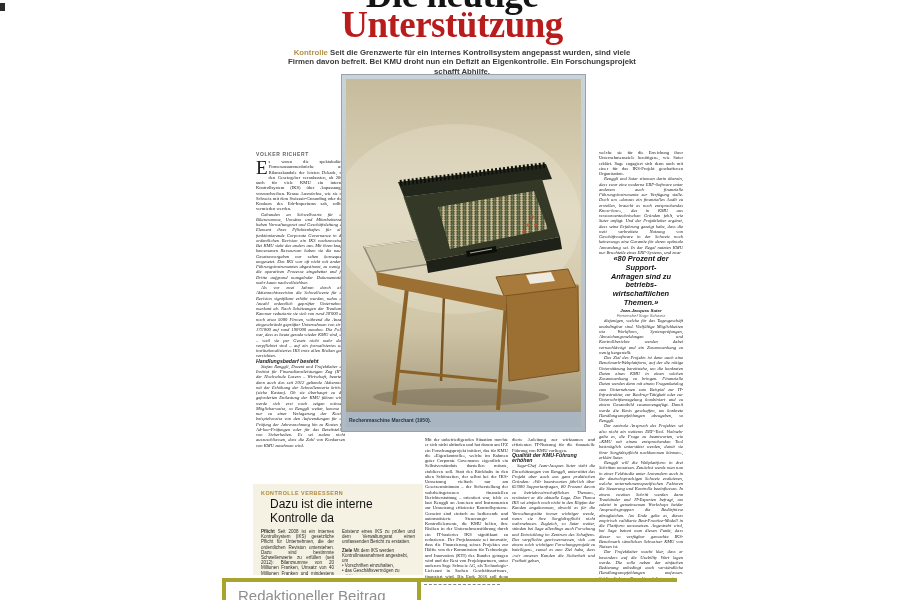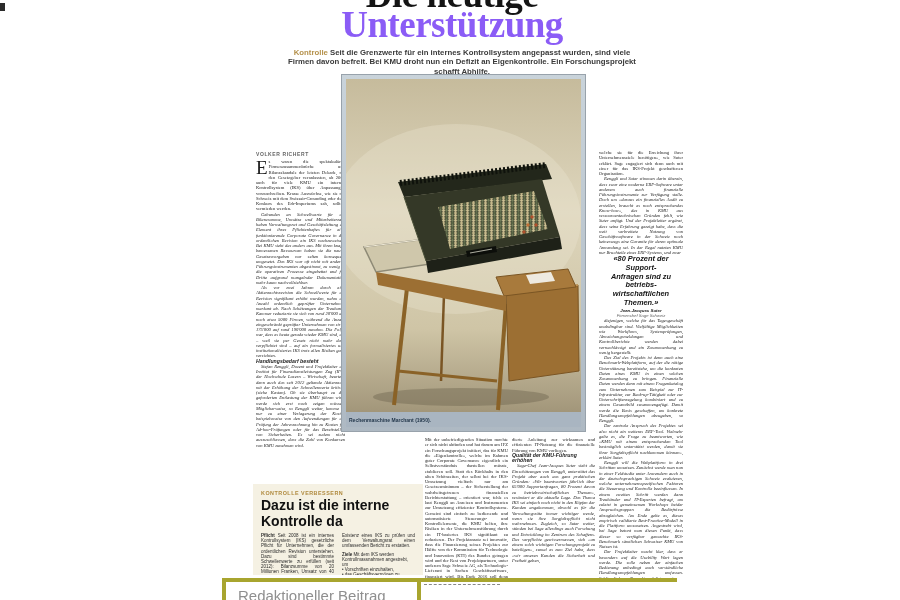--- a/index.html
+++ b/index.html
@@ -6,21 +6,21 @@
   body{width:900px;height:600px;background:#ffffff;overflow:hidden;position:relative;
        font-family:"Liberation Serif",serif;color:#1a1a1a;}
   .abs{position:absolute;}
   
   .speck{left:0;top:3px;width:5px;height:8px;background:#2b2b2b;}
   
   .head-wrap{left:222px;top:0;width:460px;text-align:center;}
   .head-l1{position:absolute;top:-27px;left:0;width:100%;font-size:37px;font-weight:bold;
            letter-spacing:-0.5px;color:#141414;}
   .head-l2{position:absolute;top:3px;left:0;width:100%;font-size:37px;font-weight:bold;
-           letter-spacing:-0.5px;color:#8b5cf6;}
+           letter-spacing:-0.5px;color:#b91c1c;}
   
   .lede{left:288px;top:29px;width:348px;text-align:center;font-family:"Liberation Sans",sans-serif;
         font-size:7.8px;line-height:9.3px;color:#3a3a3a;font-weight:bold;margin-top:19px;}
   .kicker{color:#b5914b;}
   
   .byline{left:256px;top:151px;font-family:"Liberation Sans",sans-serif;font-size:5px;
           letter-spacing:0.6px;color:#666;font-weight:bold;}
   .col{font-size:4.6px;line-height:5.25px;text-align:justify;color:#1c1c1c;overflow:hidden;}
   .col p{margin:0;}
   .col p + p{text-indent:5px;font-style:italic;}
@@ -44,21 +44,21 @@
                background:linear-gradient(#c9d3da,#aeb9c3);border:1px solid #98a2ab;padding:4px;}
   .photo-frame svg{display:block;}
   .caption-bar{height:15px;background:#a9b5c1;display:flex;align-items:center;}
   .caption{font-family:"Liberation Sans",sans-serif;font-size:5px;font-weight:bold;
            color:#22364a;padding-left:3px;}
   
   .infobox{left:253px;top:484px;width:170px;height:91px;box-sizing:border-box;
            background:#f5f1e3;padding:6px 8px;overflow:hidden;
            font-family:"Liberation Sans",sans-serif;}
   .ib-kicker{font-size:5.4px;font-weight:bold;letter-spacing:0.5px;color:#b08a3e;margin:0;}
-  .ib-title{font-size:14px;font-weight:bold;color:#111;margin:1px 0 4px 0;}
+  .ib-title{font-size:12px;font-weight:normal;color:#111;margin:1px 0 4px 9px;}
   .ib-cols{display:flex;gap:8px;}
   .ib-col{width:73px;font-size:4.5px;line-height:5.2px;color:#2a2a2a;text-align:justify;}
   .ib-col .pre{white-space:pre-line;text-align:left;}
   .ib-col p{margin:0 0 3px 0;}
   
   .green-rule{left:222px;top:578px;width:455px;height:4px;background:#a8a52f;}
   .green-left{left:222px;top:578px;width:4px;height:22px;background:#a8a52f;}
   .green-right{left:417px;top:578px;width:4px;height:22px;background:#a8a52f;}
   .footer-label{left:238px;top:587px;font-family:"Liberation Sans",sans-serif;
                 font-size:15px;color:#8f8f8f;}

